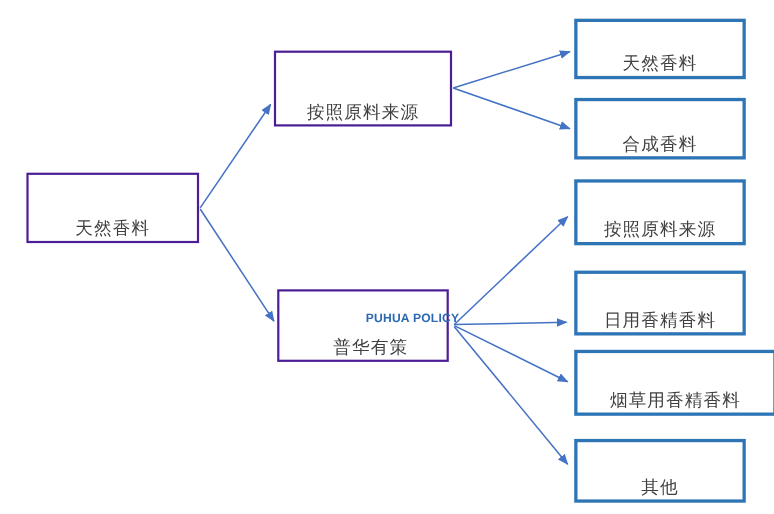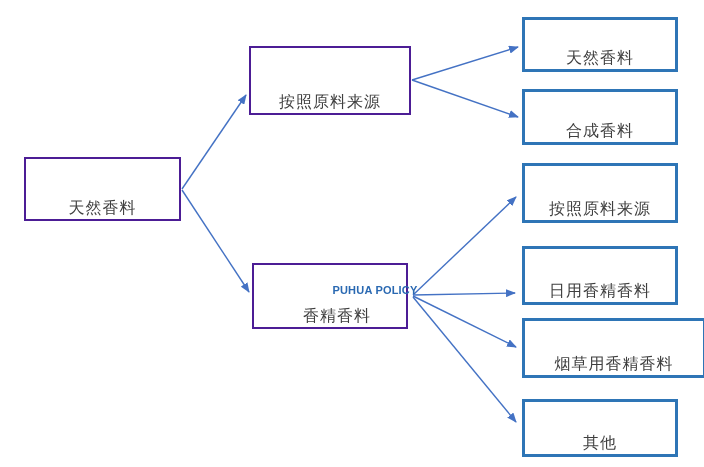--- a/index.html
+++ b/index.html
@@ -80,21 +80,21 @@
 
   <div class="node orange" style="left:24px; top:157px; width:157px; height:64px">
     <span>天然香料</span>
   </div>
 
   <div class="node orange" style="left:249px; top:46px; width:162px; height:69px">
     <span>按照原料来源</span>
   </div>
 
   <div class="node orange align-left" style="left:252px; top:263px; width:156px; height:66px">
-    <span>香精香料</span>
+    <span>普华有策</span>
   </div>
 
   <div class="node blue" style="left:522px; top:17px; width:156px; height:55px">
     <span>天然香料</span>
   </div>
 
   <div class="node blue" style="left:522px; top:89px; width:156px; height:56px">
     <span>合成香料</span>
   </div>
 

